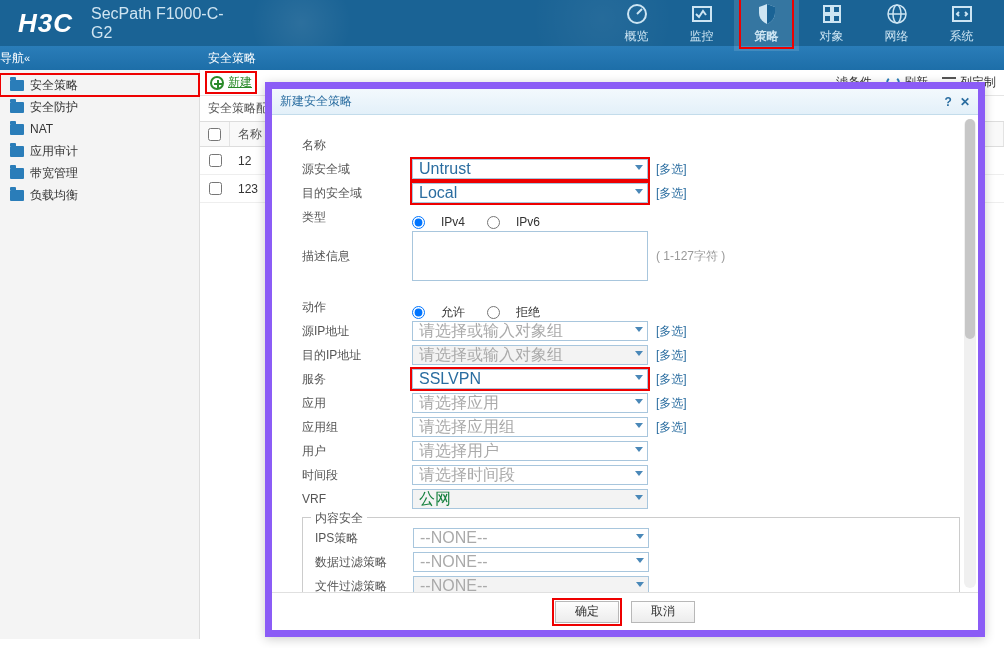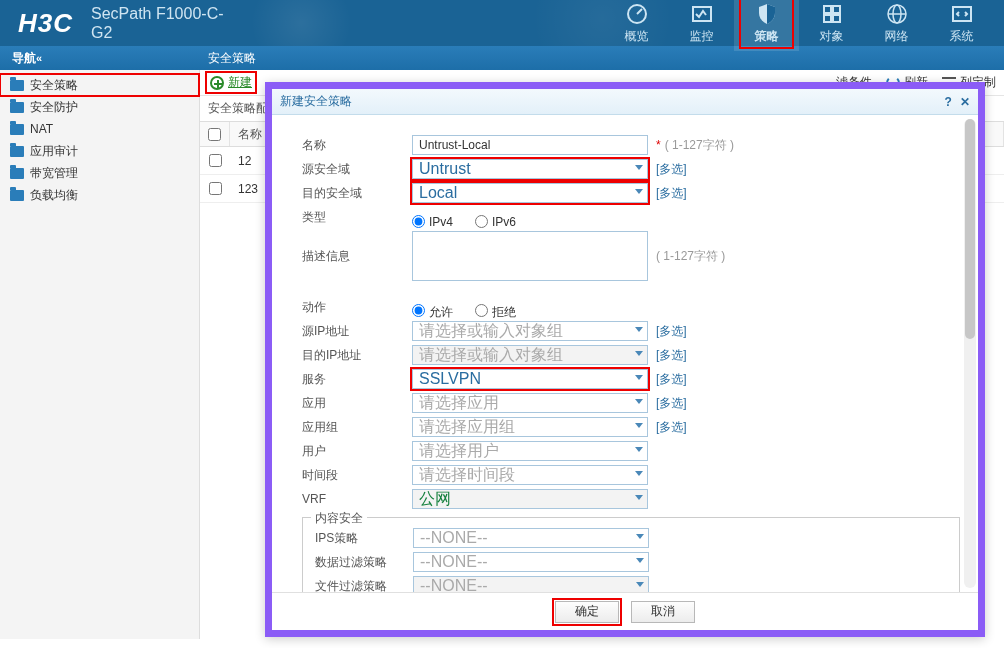--- a/index.html
+++ b/index.html
@@ -10,21 +10,21 @@
   .logo { font-size: 26px; font-weight: bold; margin: 0 18px; letter-spacing: 1px; font-style: italic; }
   .product { font-size: 16px; color: #d0e5f2; line-height: 1.2; }
   .topnav { display: flex; margin-left: auto; margin-right: 10px; height: 55px; }
   .topnav-item { width: 65px; display: flex; flex-direction: column; align-items: center; justify-content: center; color: #cde5f3; cursor: pointer; font-size: 12px; gap: 2px; position: relative; }
   .topnav-item.active { background: rgba(255,255,255,0.12); font-weight: bold; }
   .topnav-item.hl::after { content:""; position:absolute; inset: 2px 5px; border: 2px solid #e00; pointer-events:none; }
   .topnav-item svg { width: 24px; height: 24px; }
 
   
   .subbar { height: 24px; background: linear-gradient(to bottom, #2a7db9, #1d6ea8); display: flex; align-items: center; color: #fff; font-size: 12px; }
-  .subbar-left { width: 200px; padding-left: 12px; display:flex; align-items:center; justify-content: flex-start; padding-right: 8px; font-weight: bold; }
+  .subbar-left { width: 200px; padding-left: 0; display:flex; align-items:center; justify-content: flex-start; padding-right: 8px; }
   .subbar-left .collapse { font-size: 11px; }
   .subbar-right { padding-left: 8px; }
 
   
   .body { display: flex; height: calc(648px - 55px - 24px); }
   .sidebar { width: 200px; background: #f4f4f4; border-right: 1px solid #ddd; padding-top: 4px; }
   .side-item { display: flex; align-items: center; height: 22px; padding-left: 10px; gap: 6px; cursor: pointer; color: #333; }
   .side-item.hl { outline: 2px solid #e00; outline-offset: -1px; }
   .folder-icon { width: 14px; height: 11px; background: #2a7db9; border-radius: 1px; position: relative; }
   .folder-icon::before { content:""; position:absolute; top:-3px; left:0; width:6px; height:3px; background:#2a7db9; border-radius:1px 1px 0 0; }
@@ -70,21 +70,21 @@
   .form-ctrl { display:flex; align-items:center; gap:8px; }
   .inp { width:236px; height:20px; border:1px solid #a8c6dd; padding:0 6px; font-size:12px; color:#333; background:#fff; }
   .sel { width:236px; height:20px; border:1px solid #a8c6dd; padding:0 6px; font-size:16px; color:#2a6da0; background:#fff; display:flex; align-items:center; position:relative; cursor:pointer; }
   .sel .chev { position:absolute; right:4px; top:5px; width:0; height:0; border-left:4px solid transparent; border-right:4px solid transparent; border-top:5px solid #4a88b8; }
   .sel.hl { outline: 2px solid #e00; outline-offset: 0; }
   .hint { color:#999; font-size:12px; }
   .star { color:#d00; margin-right:4px; }
   .multi { color:#2a6da0; cursor:pointer; }
   .txtarea { width:236px; height:50px; border:1px solid #a8c6dd; resize:none; }
   .radio-set { display:flex; gap:22px; align-items:center; }
-  .radio-set label { display:flex; align-items:flex-start; gap:4px; color:#333; cursor:pointer;margin-top:10px; }
+  .radio-set label { display:flex; align-items:center; gap:16px; color:#333; cursor:pointer;margin-top:10px; }
 
   .fieldset { border:1px solid #ccc; margin: 6px 18px 0 0; padding: 8px 0 2px 12px; position:relative; }
   .fieldset .legend { position:absolute; top:-8px; left:8px; background:#fff; padding:0 4px; color:#555; font-size:12px; }
 
   .dlg-footer { height:38px; border-top:1px solid #e0e0e0; display:flex; align-items:center; justify-content:center; gap:12px; }
   .btn { min-width:64px; height:22px; border:1px solid #b8b8b8; background:linear-gradient(to bottom,#fdfdfd,#ececec); cursor:pointer; font-size:12px; color:#333; }
   .btn.hl { outline:2px solid #e00; outline-offset:1px; }
 
   input[type=checkbox] { width:13px; height:13px; }
   input[type=radio] { width:13px; height:13px; }
@@ -235,24 +235,20 @@
       <span>✕</span>
     </div>
   </div>
   <div class="dlg-body">
     <div class="scrollbar">
         <div class="thumb"></div>
       </div>
 
     <div class="form-row">
       <div class="form-label">名称</div>
-      <div class="form-ctrl">
-        <input class="inp" value="Untrust-Local" style="">
-        <span class="hint"><span class="star">*</span><span>( 1-127字符 )</span></span>
-      </div>
     </div>
 
     <div class="form-row">
       <div class="form-label">源安全域</div>
       <div class="form-ctrl">
         <div class="sel hl">
             <span>Untrust</span>
             <span class="chev"></span>
           </div>
         <span class="multi">[多选]</span>

